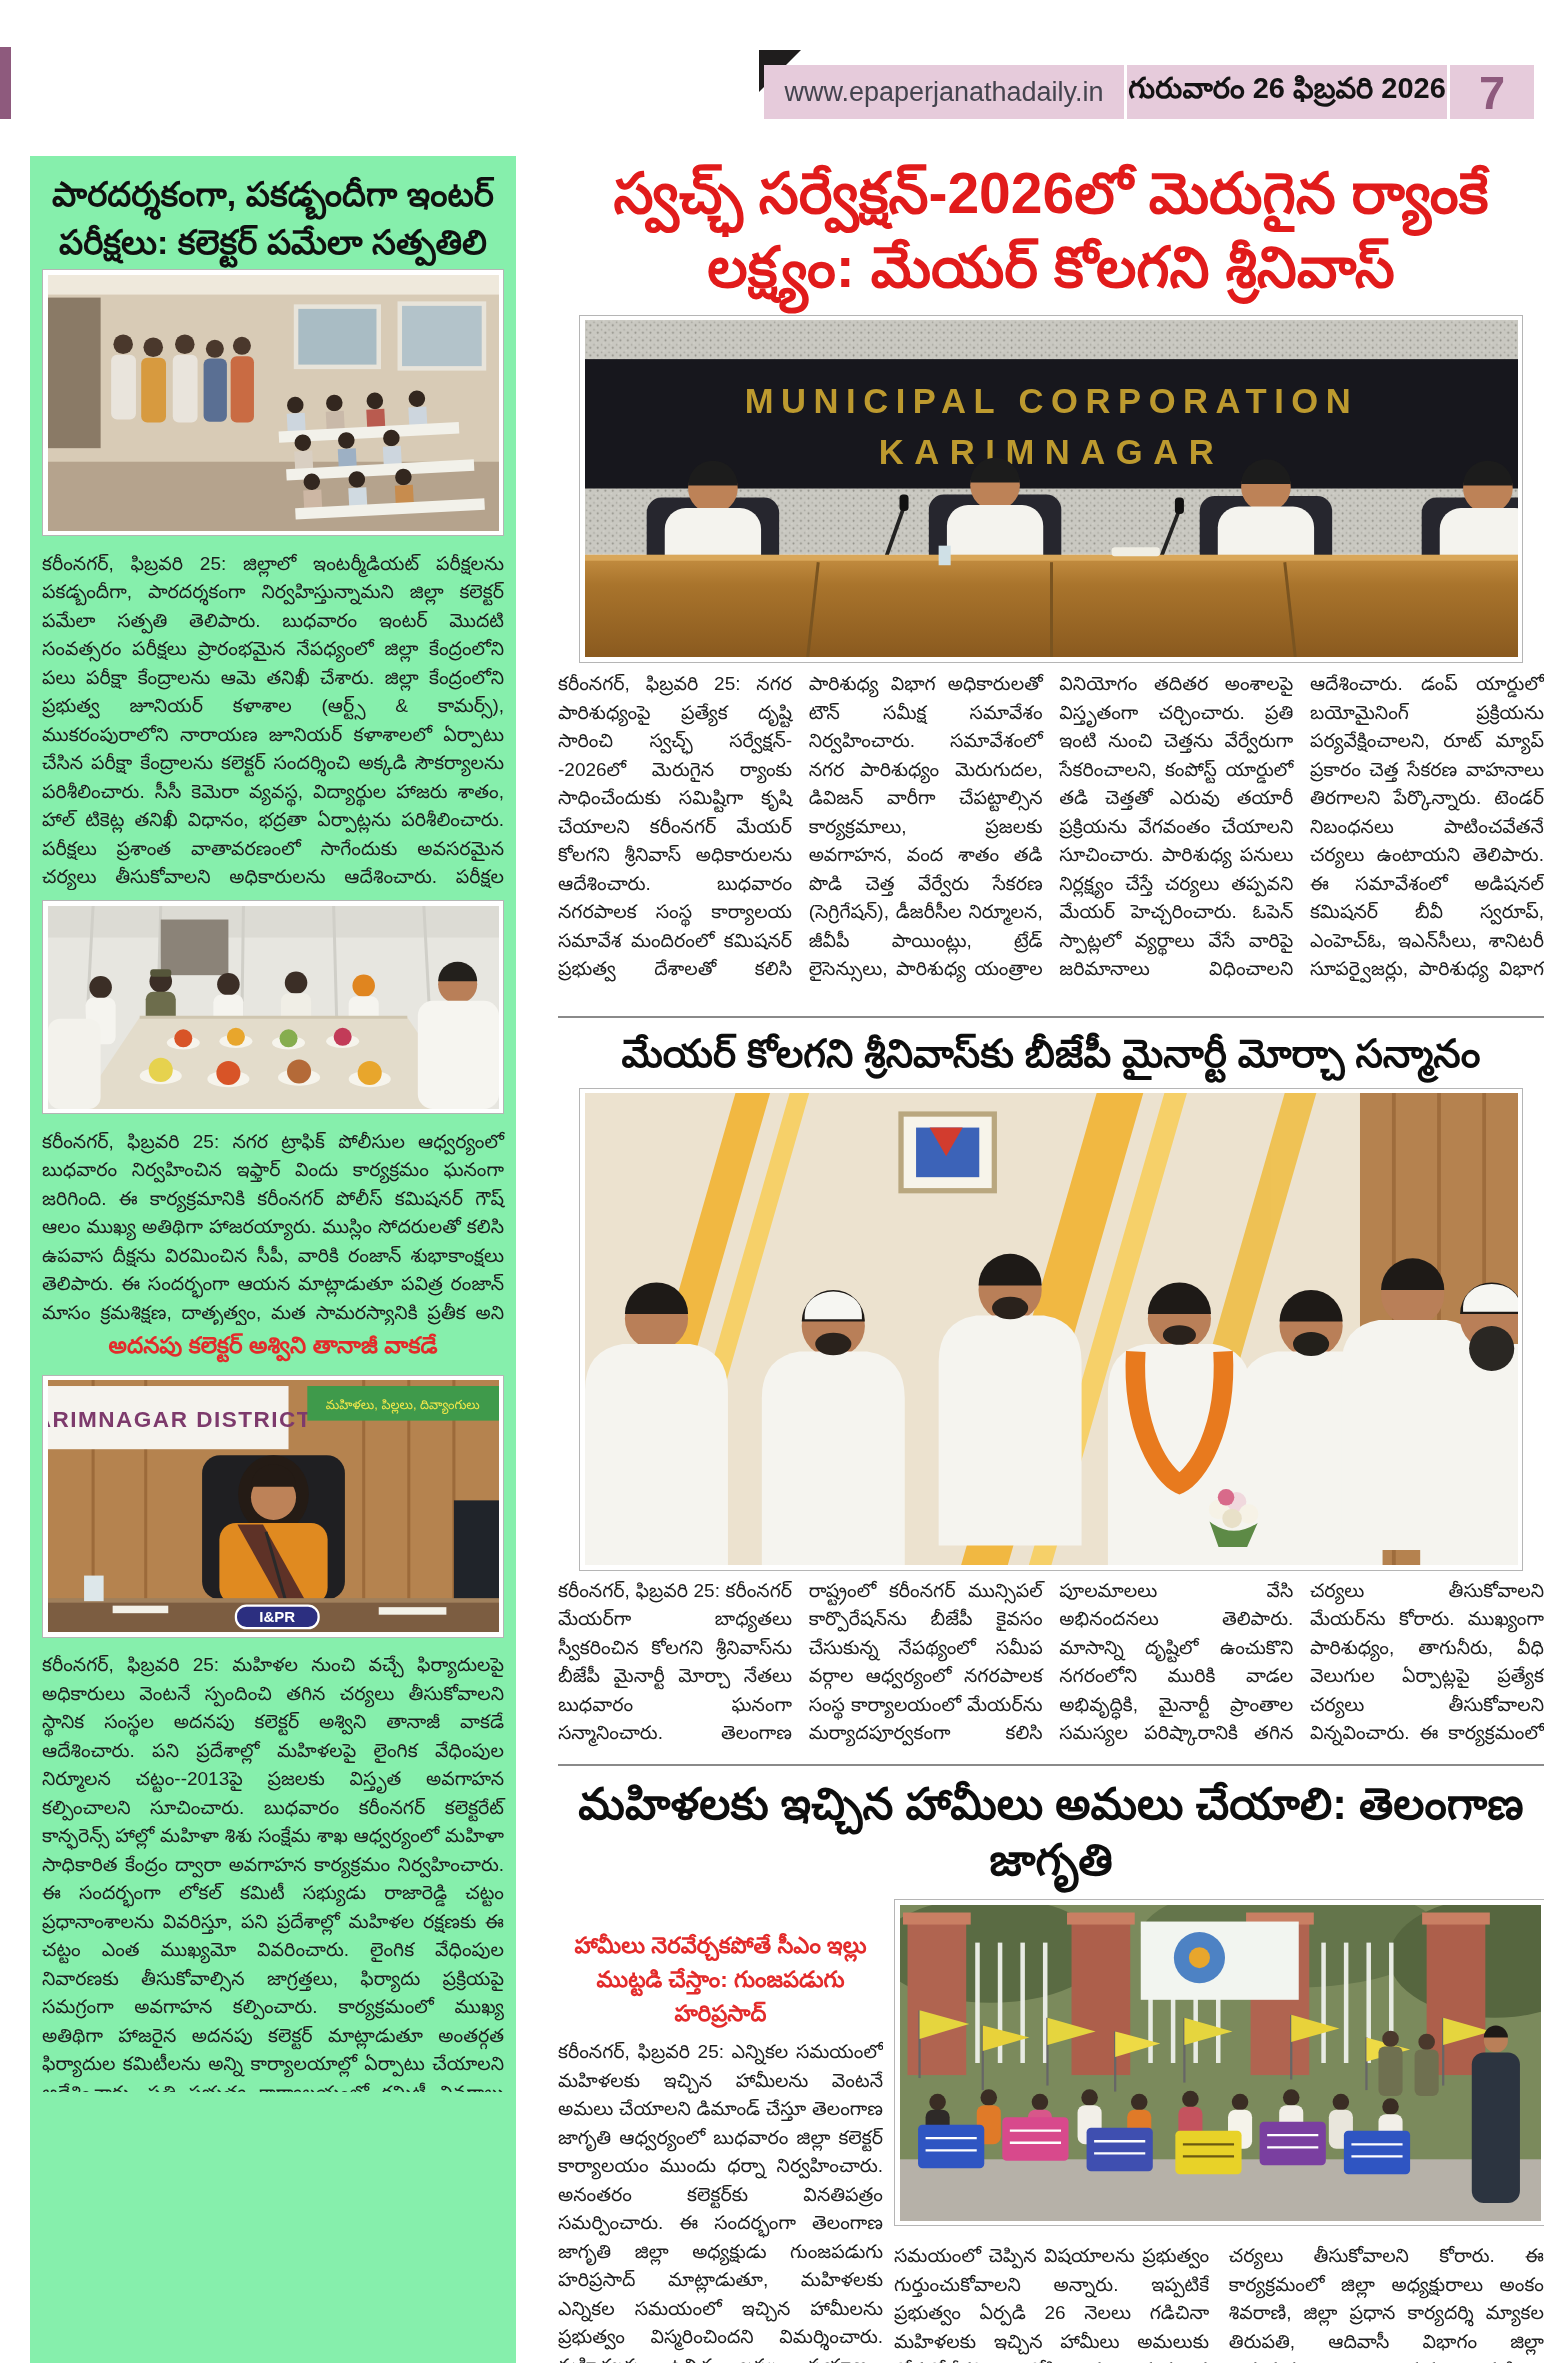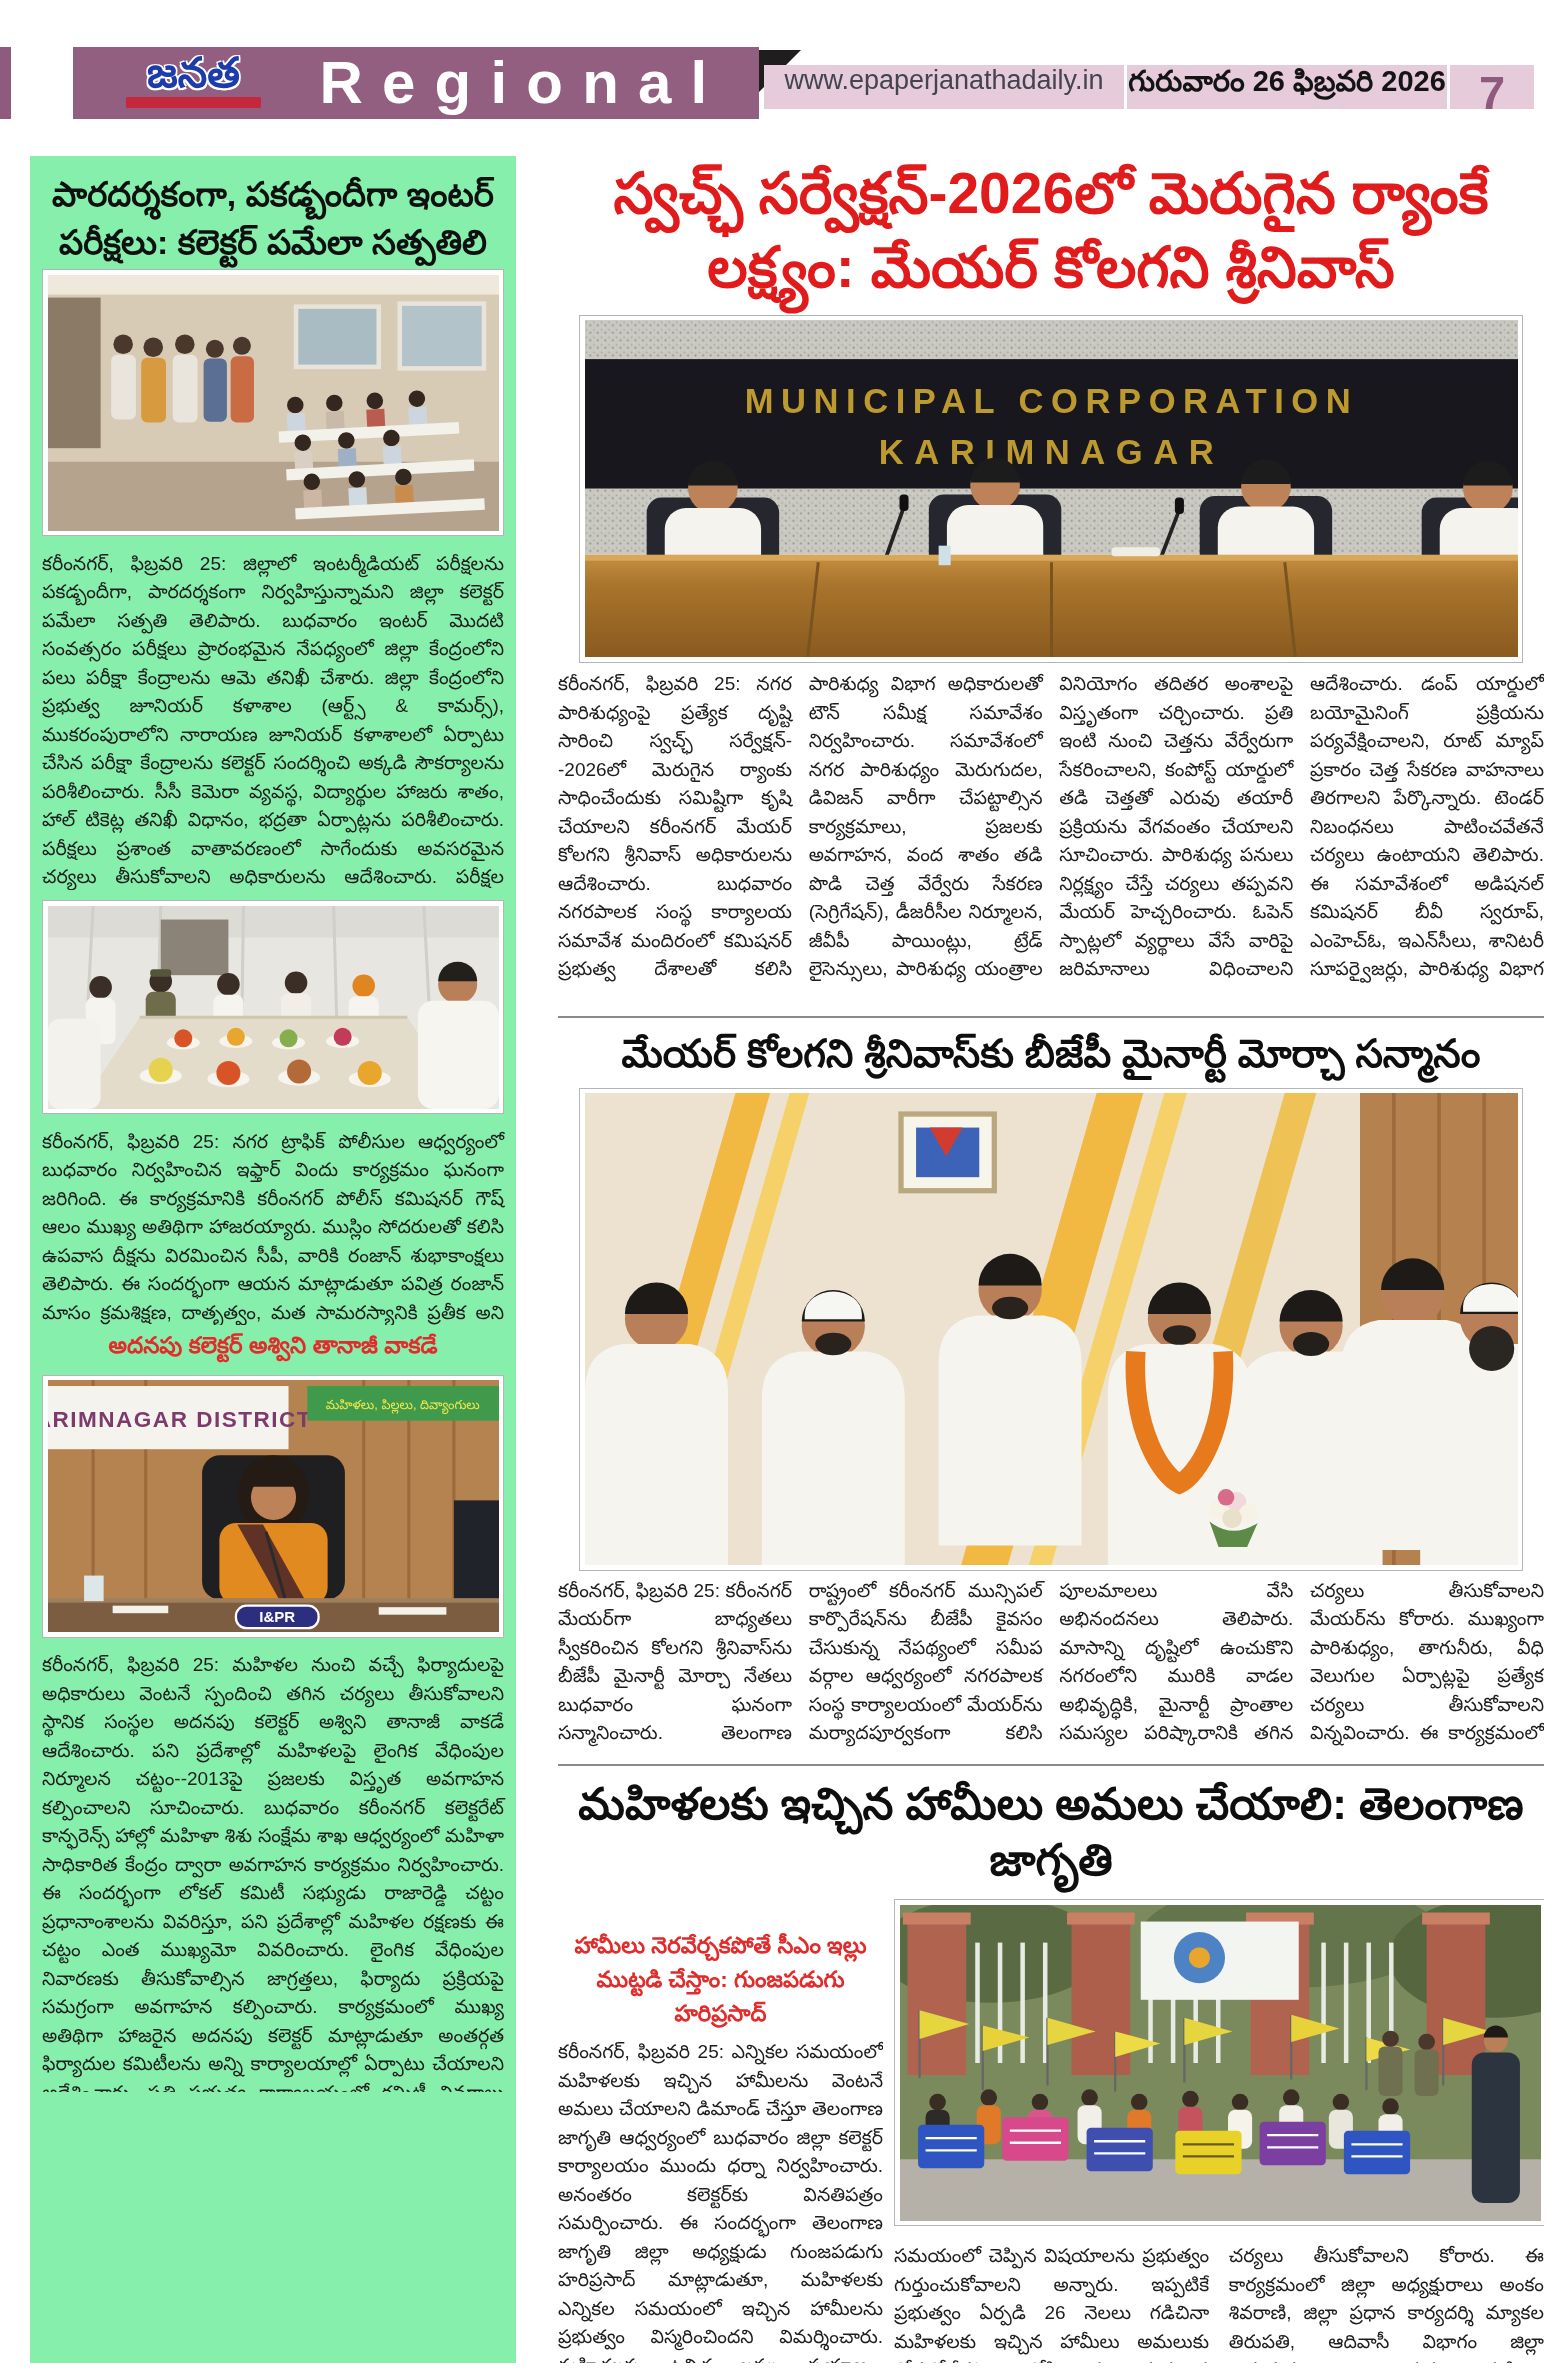--- a/index.html
+++ b/index.html
@@ -15,22 +15,22 @@
     font-size:42px;font-weight:800;color:#1b3caa;line-height:45px;
     text-shadow:-1.5px -1.5px 0 #fff,1.5px -1.5px 0 #fff,-1.5px 1.5px 0 #fff,1.5px 1.5px 0 #fff,0 2.3px 0 #fff;
   }
   .logo-ribbon{margin:1.5px auto 0;width:135px;height:11.3px;background:#c5273d;border-radius:1.5px;}
   .regional{
     position:absolute;left:226px;right:12px;top:0;height:72px;line-height:72px;text-align:center;
     color:#fff;font-size:60px;font-weight:700;letter-spacing:0.32em;white-space:nowrap;
   }
   .fold{position:absolute;left:759px;top:50px;width:0;height:0;
     border-top:42px solid #1f1d1d;border-right:42px solid transparent;}
-  .band{position:absolute;left:764px;top:65px;width:770px;height:44px;background:#e6cbdb;
-    display:flex;}
+  .band{position:absolute;left:764px;top:65px;width:770px;height:54px;background:#e6cbdb;
+    display:flex;align-items:center;}
   .band .website{flex:1.35;text-align:center;font-size:27px;color:#44444e;}
   .band .sep{width:3px;height:100%;background:#fff;}
   .band .date{flex:1.2;text-align:center;font-size:29px;font-weight:800;color:#141414;}
   .band .pagenum{width:84px;text-align:center;font-size:47px;font-weight:800;color:#8e5a7d;}
   
   .left-col{position:absolute;left:30px;top:156px;width:486px;height:2207px;background:#86efac;
     box-sizing:border-box;padding:4.5px 10.5px;overflow:hidden;}
   .right-col{position:absolute;left:558px;top:156px;width:986px;height:2207px;overflow:hidden;}
   h1,h2,h3{margin:0;font-weight:800;}
   .l-head{font-size:34px;line-height:1.42;color:#101010;text-align:center;padding-top:9px;}
@@ -58,27 +58,20 @@
   .m3-photo{position:absolute;left:336px;top:0;}
   .m3-bottom{position:absolute;left:336px;top:346px;width:650px;column-count:2;column-gap:19.6px;height:178px;}
 </style>
 </head>
 <body>
 
 <div class="page">
 
   <div class="edge-strip"></div>
 
-  <div class="banner">
-    <div class="logo">
-      <div class="logo-main">జనత</div>
-      <div class="logo-ribbon"></div>
-    </div>
-    <div class="regional">Regional</div>
-  </div>
   <div class="fold"></div>
 
   <div class="band">
     <div class="website">www.epaperjanathadaily.in</div>
     <div class="sep"></div>
     <div class="date">గురువారం 26 ఫిబ్రవరి 2026</div>
     <div class="sep"></div>
     <div class="pagenum">7</div>
   </div>
 

